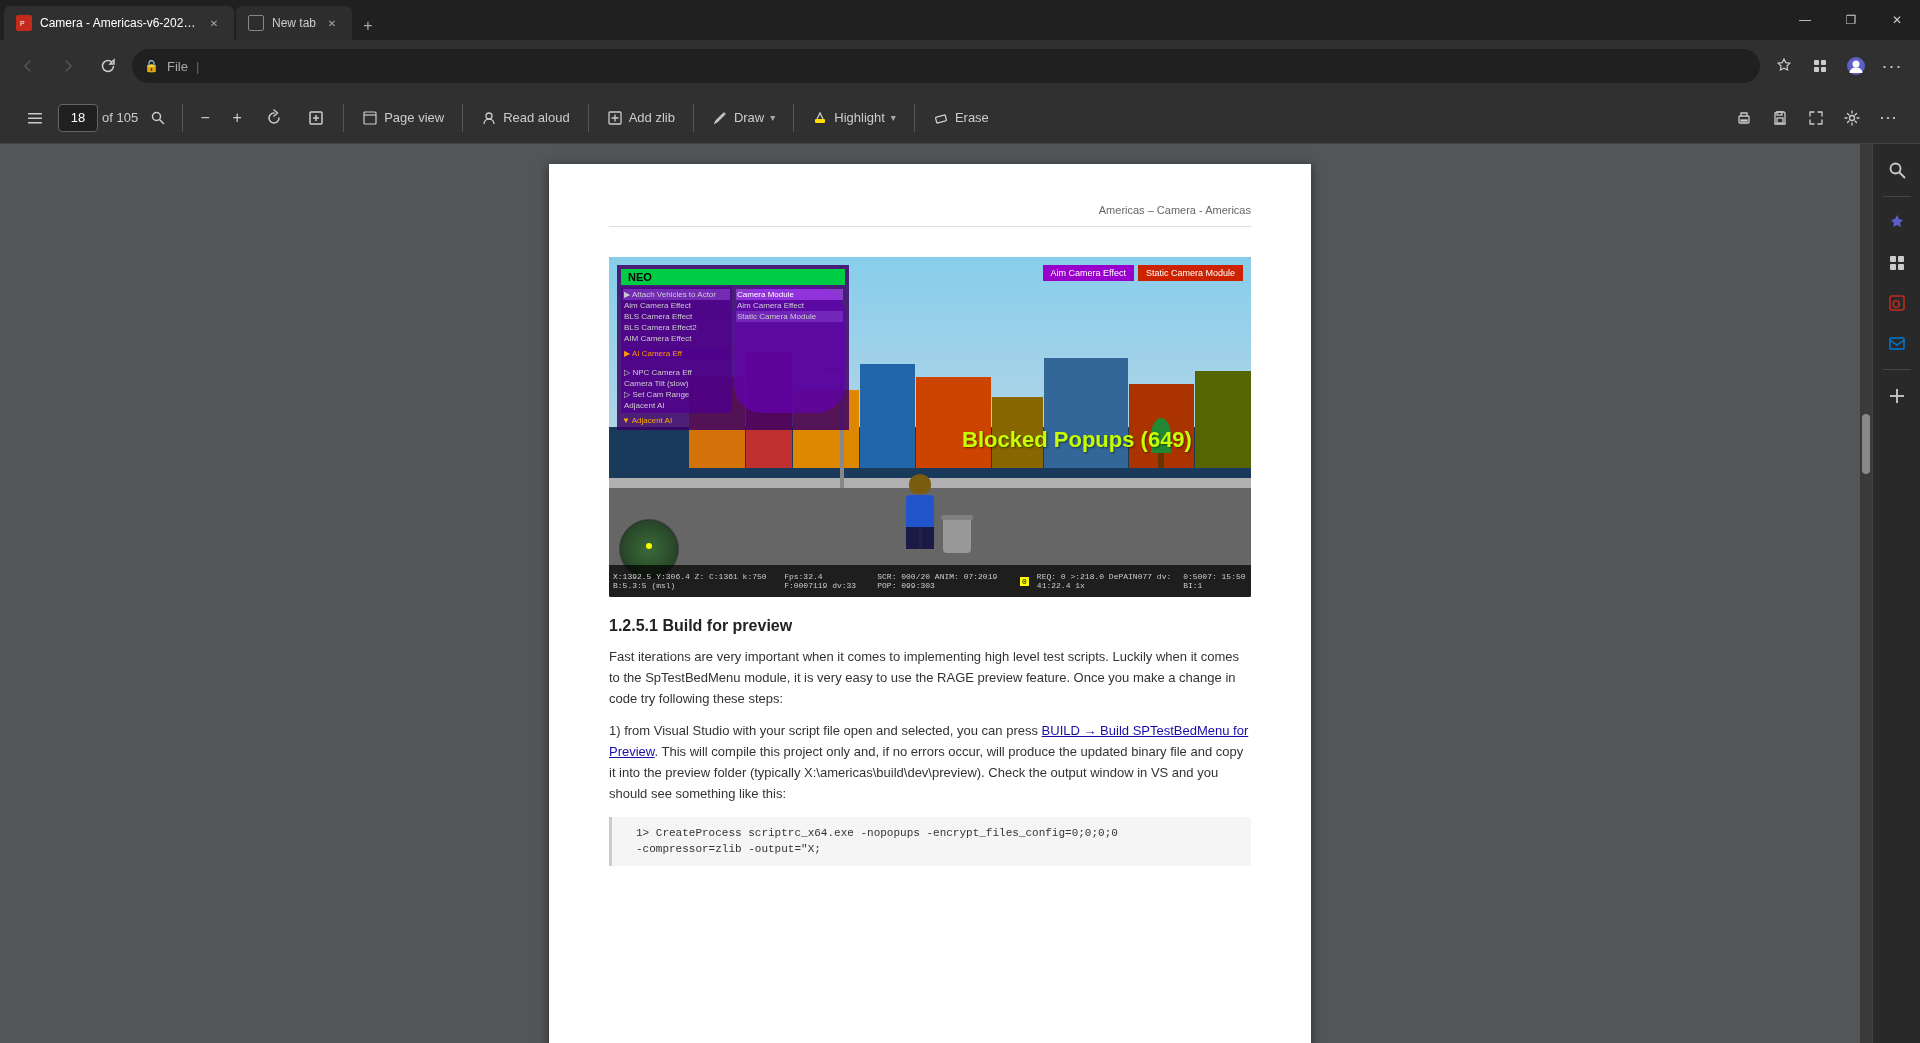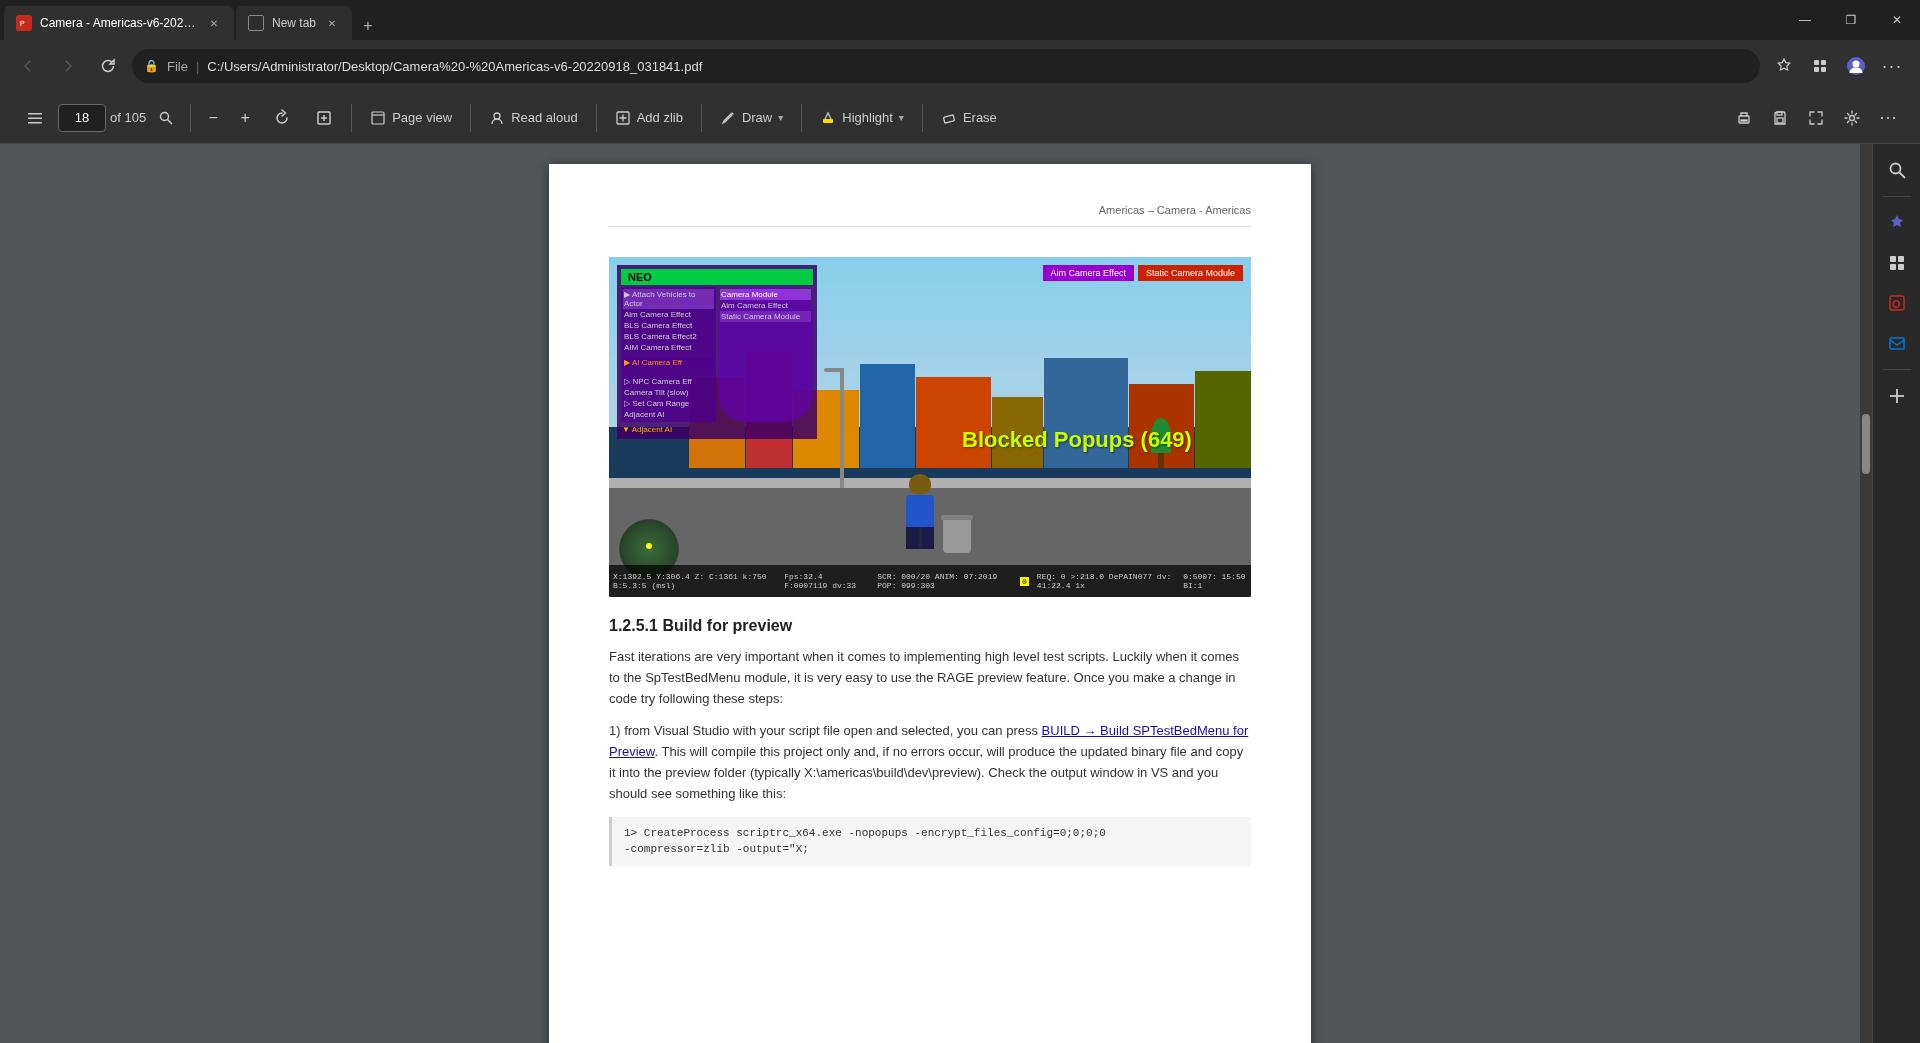--- a/index.html
+++ b/index.html
@@ -167,21 +167,21 @@
       height: 28px;
       background: #555;
       margin: 0 4px;
     }
     .page-input-group {
       display: flex;
       align-items: center;
       gap: 4px;
     }
     .page-input {
-      width: 48px;
+      width: 40px;
       height: 28px;
       background: #202020;
       border: 1px solid #666;
       border-radius: 4px;
       color: #fff;
       text-align: center;
       font-size: 13px;
     }
     .page-of {
       color: #ccc;
@@ -312,21 +312,21 @@
     }
     .body-text a, .link-text {
       color: #1a0dab;
       text-decoration: underline;
     }
     .code-block {
       font-family: 'Courier New', monospace;
       font-size: 11px;
       color: #333;
       background: #f5f5f5;
-      padding: 8px 12px;
+      padding: 8px 24px;
       border-left: 3px solid #ccc;
       margin-top: 8px;
       line-height: 1.5;
     }
 
     .game-screenshot {
       width: 100%;
       height: 340px;
       background: #1a3a5c;
       margin-bottom: 20px;
@@ -356,21 +356,21 @@
       font-size: 22px;
       font-weight: bold;
       font-family: Arial, sans-serif;
       text-shadow: 1px 1px 2px rgba(0,0,0,0.5);
     }
     .game-menu {
       position: absolute;
       top: 8px;
       left: 8px;
       background: rgba(60, 0, 100, 0.85);
-      width: 200px;
+      width: 232px;
       padding: 4px;
       font-size: 9px;
       color: #fff;
       font-family: Arial, sans-serif;
     }
     .game-menu-header {
       background: #00cc44;
       color: #000;
       padding: 2px 4px;
       font-weight: bold;
@@ -470,21 +470,20 @@
   </div>
   <div class="nav-btn">
     <svg width="16" height="16" viewBox="0 0 16 16" fill="none" stroke="#ccc" stroke-width="1.5">
         <path d="M13.5 8A5.5 5.5 0 1 1 8 2.5c1.5 0 2.8.6 3.8 1.5L14 2v4h-4l1.5-1.5"></path>
       </svg>
   </div>
   <div class="address-bar">
     <span class="address-icon">🔒</span>
     <span style="color:#aaa;">File</span>
     <span class="address-separator">|</span>
-    <span class="address-text">C:/Users/Administrator/Desktop/Camera%20-%20Americas-v6-20220918_031841.pdf</span>
   </div>
   <div class="nav-actions">
     <div class="nav-action-btn">
       <svg width="16" height="16" viewBox="0 0 16 16" fill="none" stroke="#ccc" stroke-width="1.2">
           <path d="M8 1l1.8 3.6 4 .6-2.9 2.8.7 4L8 10.1l-3.6 1.9.7-4L2.2 5.2l4-.6z"></path>
         </svg>
     </div>
     <div class="nav-action-btn">
       <svg width="16" height="16" viewBox="0 0 16 16" fill="#ccc">
           <rect x="2" y="2" width="5" height="5" rx="1"></rect>

